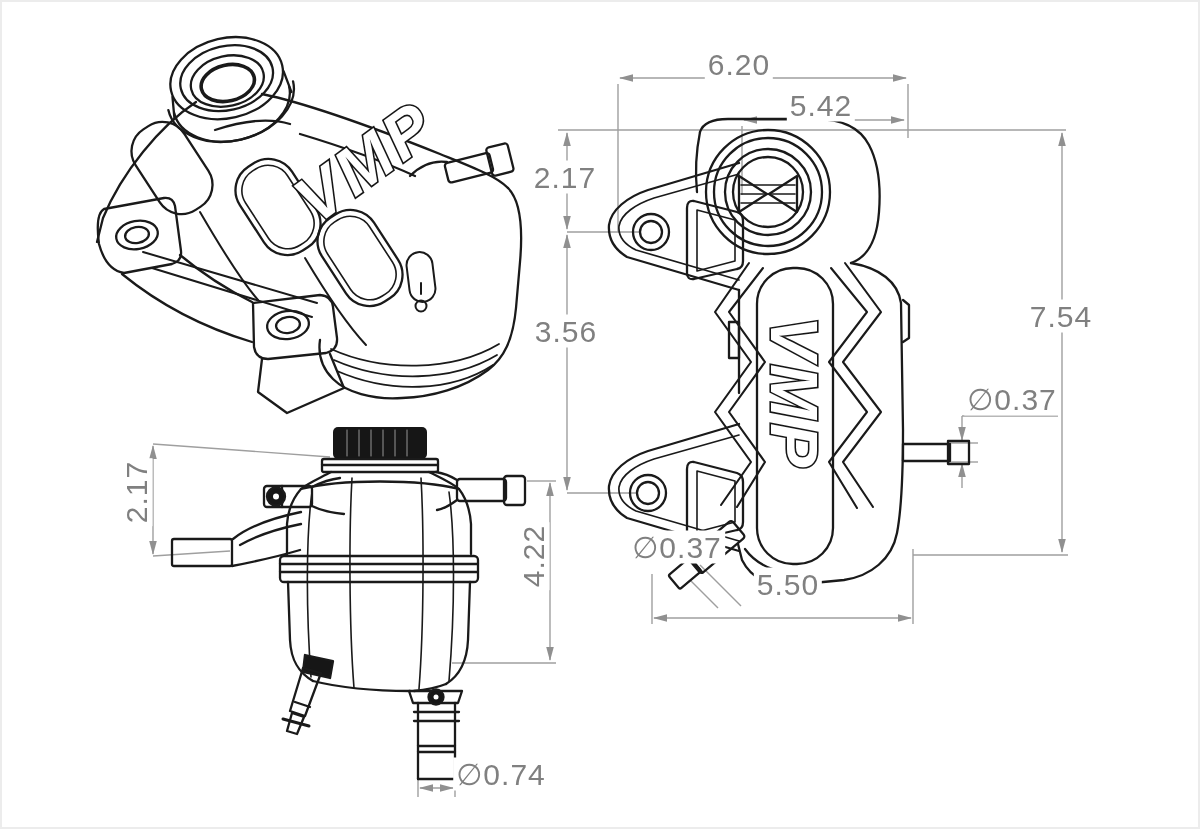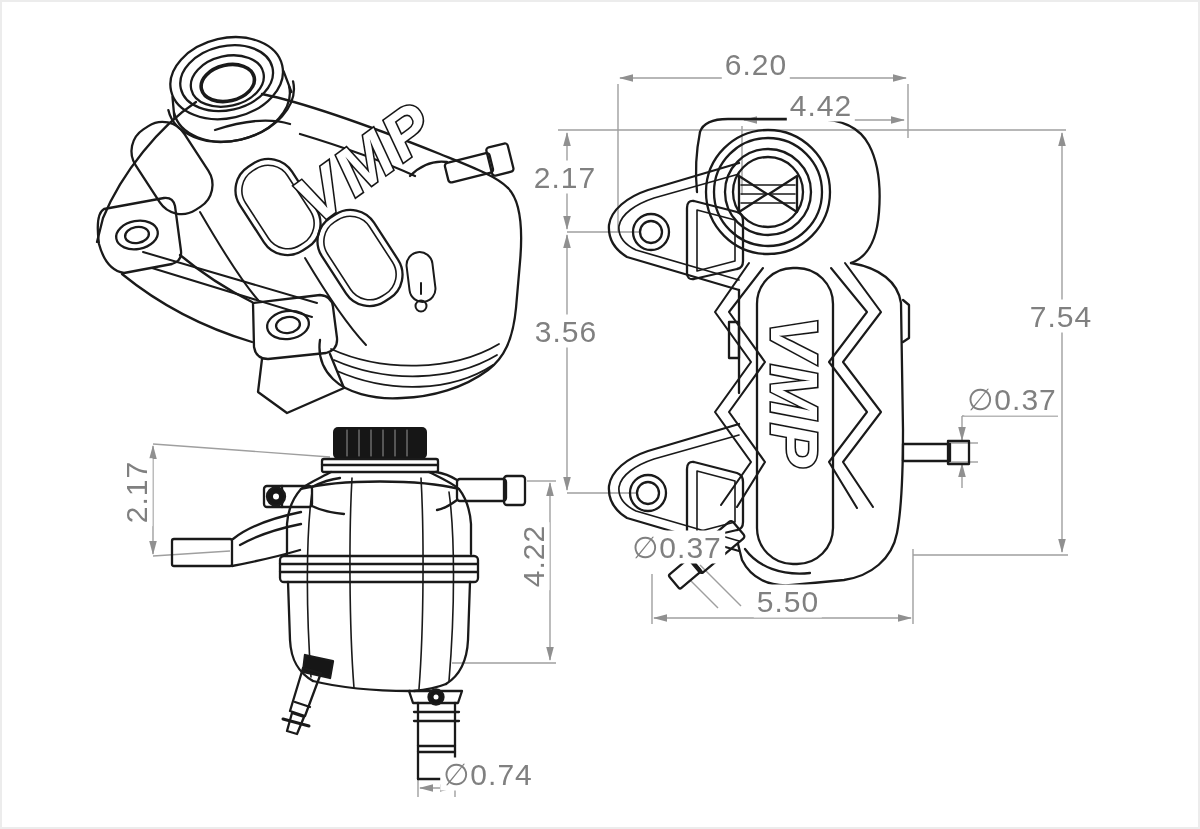--- a/index.html
+++ b/index.html
@@ -292,25 +292,25 @@
       <line x1="58" y1="-11" x2="58" y2="11"></line>
     </g>
   </g>
 
   <g font-family="Liberation Sans, sans-serif" font-weight="bold" font-style="italic" fill="#ffffff" stroke="#161616" stroke-width="3.2" paint-order="stroke" letter-spacing="4">
     <text transform="translate(316,226) rotate(-36)" font-size="66">VMP</text>
     <text transform="translate(771,316) rotate(90)" font-size="66">VMP</text>
   </g>
 </svg>
 
-<div class="dim" style="left:756px;top:64px">6.20</div>
-<div class="dim" style="left:821px;top:105px">4.42</div>
+<div class="dim" style="left:739px;top:64px">6.20</div>
+<div class="dim" style="left:821px;top:105px">5.42</div>
 <div class="dim" style="left:565px;top:177px">2.17</div>
 <div class="dim" style="left:566px;top:331px">3.56</div>
 <div class="dim" style="left:1061px;top:316px">7.54</div>
 <div class="dim" style="left:1012px;top:399px">∅0.37</div>
 <div class="dim" style="left:677px;top:547px">∅0.37</div>
-<div class="dim" style="left:788px;top:601px">5.50</div>
+<div class="dim" style="left:788px;top:584px">5.50</div>
 <div class="dim rot" style="left:136px;top:492px">2.17</div>
 <div class="dim rot" style="left:533px;top:556px">4.22</div>
-<div class="dim" style="left:488px;top:774px">∅0.74</div>
+<div class="dim" style="left:501px;top:774px">∅0.74</div>
 
 </div>
 
 </body></html>

